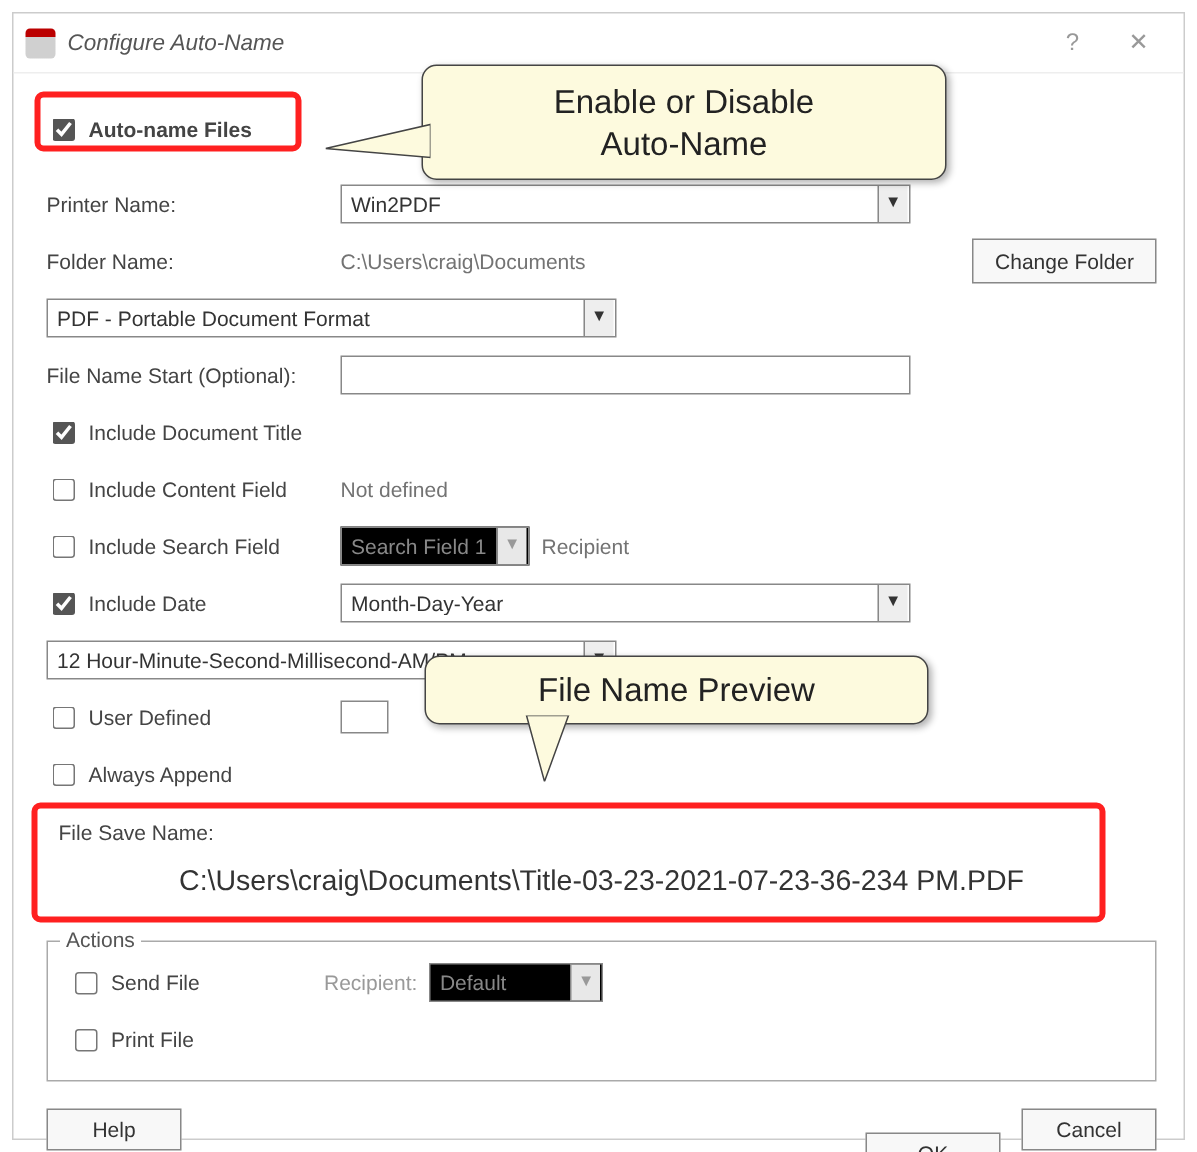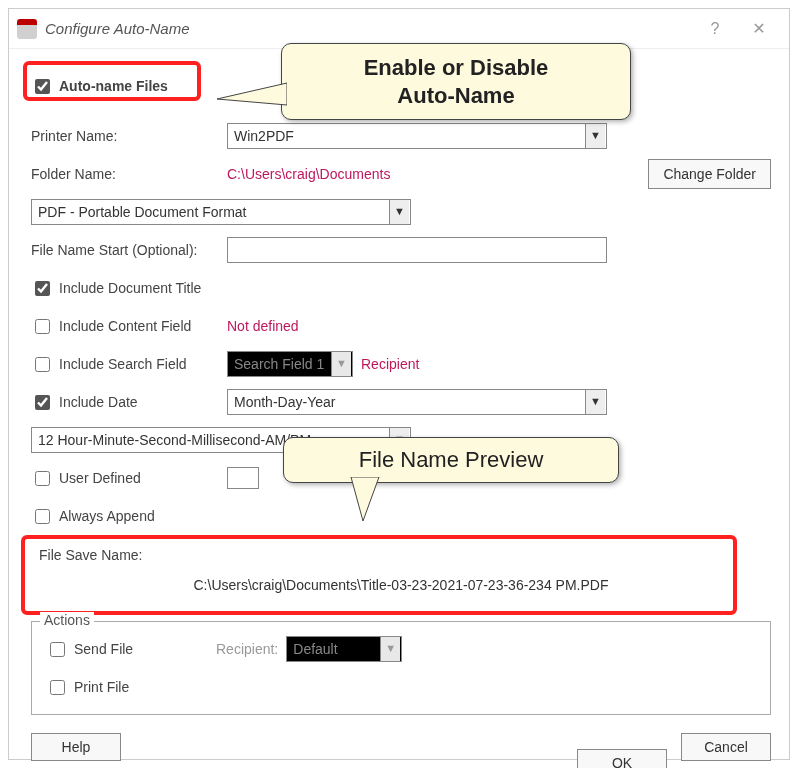--- a/index.html
+++ b/index.html
@@ -136,21 +136,21 @@
     box-shadow: 2px 2px 5px rgba(0,0,0,0.3);
     border-radius: 10px;
     padding: 10px 26px;
     font-size: 22px;
     color: #222;
     text-align: center;
     line-height: 1.25;
     z-index: 5;
   }
   .static-text {
-    color: #be185d;
+    color: #737373;
     font-size: 14px;
   }
   .fieldset {
     border: 1px solid #aaa;
     margin-top: 14px;
     padding: 10px 12px 10px 14px;
     position: relative;
   }
   .fieldset .legend {
     position: absolute;
@@ -163,21 +163,21 @@
   }
   .file-save-block {
     padding: 10px 8px 14px;
   }
   .file-save-block .fs-label {
     font-size: 14px;
     color: #444;
   }
   .file-save-block .fs-path {
     text-align: center;
-    font-size: 14px;
+    font-size: 19px;
     margin-top: 14px;
   }
   .footer-btns {
     display: flex;
     justify-content: space-between;
     margin-top: 18px;
   }
   .footer-btns .right {
     display: flex; gap: 14px;
   }
@@ -196,21 +196,21 @@
   <div class="titlebar">
     <div class="app-icon"></div>
     <div class="title-text">Configure Auto-Name</div>
     <div class="win-btn">?</div>
     <div class="win-btn">✕</div>
   </div>
 
   <div class="body-area">
 
     <div class="callout" style="left:272px; top:-6px; width:350px;">
-      <span style="white-space:pre-line;font-weight:bold;">Enable or Disable
+      <span style="white-space:pre-line;">Enable or Disable
 Auto-Name</span>
     </div>
     <svg style="position:absolute; left:208px; top:26px; z-index:5;" width="70" height="36">
       <polygon points="70,8 70,30 0,24" fill="#fdfade" stroke="#444" stroke-width="1"></polygon>
     </svg>
 
     <div class="highlight-box" style="left:14px; top:12px; width:178px; height:40px;"></div>
 
     <div class="row" style="margin-bottom:16px; margin-top:6px;">
       <label class="chk">

